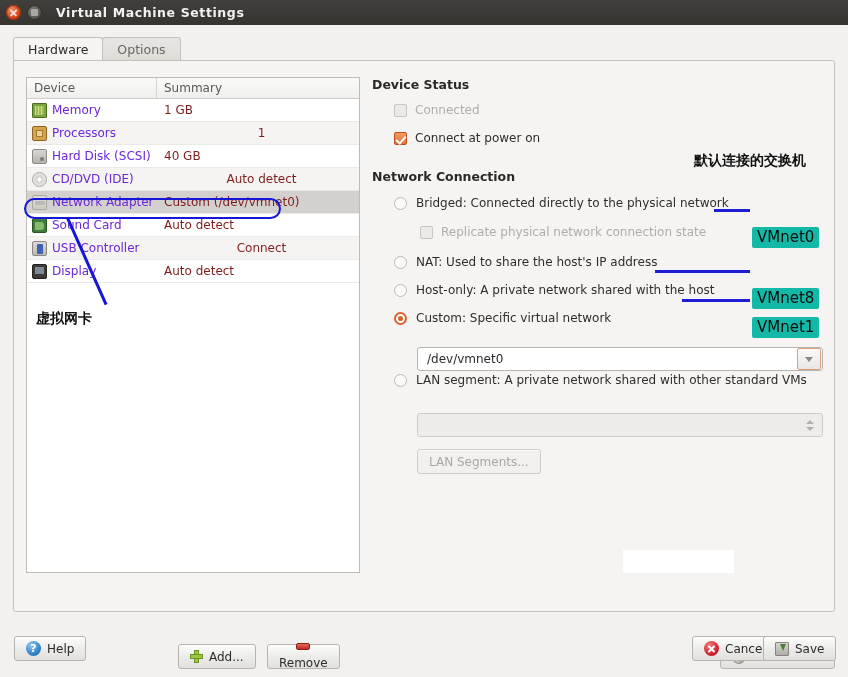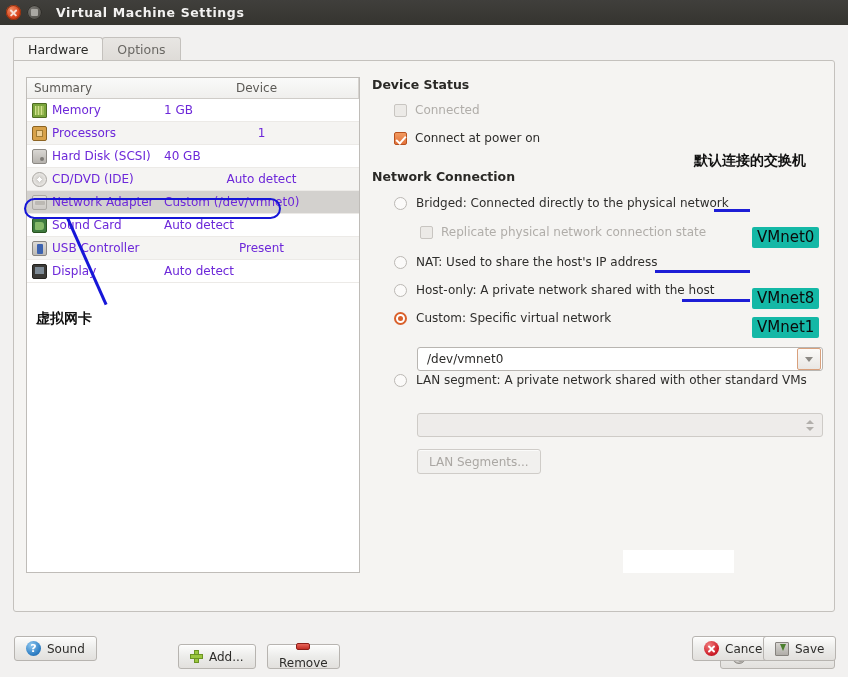--- a/index.html
+++ b/index.html
@@ -87,21 +87,21 @@
     display: flex; height: 23px; align-items: center;
     border-bottom: 1px solid #eceae7;
   }
   .drow.alt { background: #f5f4f2; text-align: center; }
   .drow.selected { background: #d3d1ce; }
   .drow .c1 {
     width: 130px; display: flex; align-items: center;
     padding-left: 5px; overflow: hidden; white-space: nowrap;
   }
   .drow .c2 {
-    flex: 1; padding-left: 7px; font-size: 12px; color: #6d28d9;
+    flex: 1; padding-left: 7px; font-size: 12px; color: #7f1d1d;
     white-space: nowrap; overflow: hidden;
   }
   .dlabel { font-size: 12px; color: #6d28d9; margin-left: 5px; }
   .dico { width: 15px; height: 15px; flex: none; position: relative; }
 
   
   .ico-memory { background: #7aa53c; border: 1px solid #4d6b21; border-radius: 1px; }
   .ico-memory::after {
     content: ""; position: absolute; left: 2px; top: 2px; right: 2px; bottom: 2px;
     background:
@@ -346,22 +346,22 @@
 
 <div id="tabstrip">
   <div class="tab active">Hardware</div>
   <div class="tab inactive">Options</div>
 </div>
 
 <div id="panel">
 
   <div id="device-table">
     <div id="device-head">
+      <div class="hc col-dev">Device</div>
       <div class="hc col-sum">Summary</div>
-      <div class="hc col-dev">Device</div>
     </div>
 
     <div class="drow">
       <div class="c1">
           <span class="dico ico-memory"></span>
           <span class="dlabel">Memory</span>
         </div>
       <div class="c2">1 GB</div>
     </div>
     <div class="drow alt">
@@ -397,21 +397,21 @@
           <span class="dico ico-sound"></span>
           <span class="dlabel">Sound Card</span>
         </div>
       <div class="c2">Auto detect</div>
     </div>
     <div class="drow alt">
       <div class="c1">
           <span class="dico ico-usb"></span>
           <span class="dlabel">USB Controller</span>
         </div>
-      <div class="c2">Present</div>
+      <div class="c2">Connect</div>
     </div>
     <div class="drow">
       <div class="c1">
           <span class="dico ico-display"></span>
           <span class="dlabel">Display</span>
         </div>
       <div class="c2">Auto detect</div>
     </div>
   </div>
 
@@ -504,21 +504,21 @@
 <div class="vlabel" style="left:752px; top:200px;">VMnet0</div>
 
 <div class="ann-line" style="left:655px; top:270px; width:95px;"></div>
 <div class="vlabel" style="left:752px; top:261px;">VMnet8</div>
 
 <div class="ann-line" style="left:682px; top:299px; width:68px;"></div>
 <div class="vlabel" style="left:752px; top:290px;">VMnet1</div>
 
 <div id="btn-help" class="btn">
   <span class="ico-help">?</span>
-  <span>Sound</span>
+  <span>Help</span>
 </div>
 <div id="btn-cancel" class="btn">
   <span class="ico-cancel"></span>
   <span>Cancel</span>
 </div>
 <div id="btn-save" class="btn">
   <span class="ico-save"></span>
   <span>Save</span>
 </div>
 

